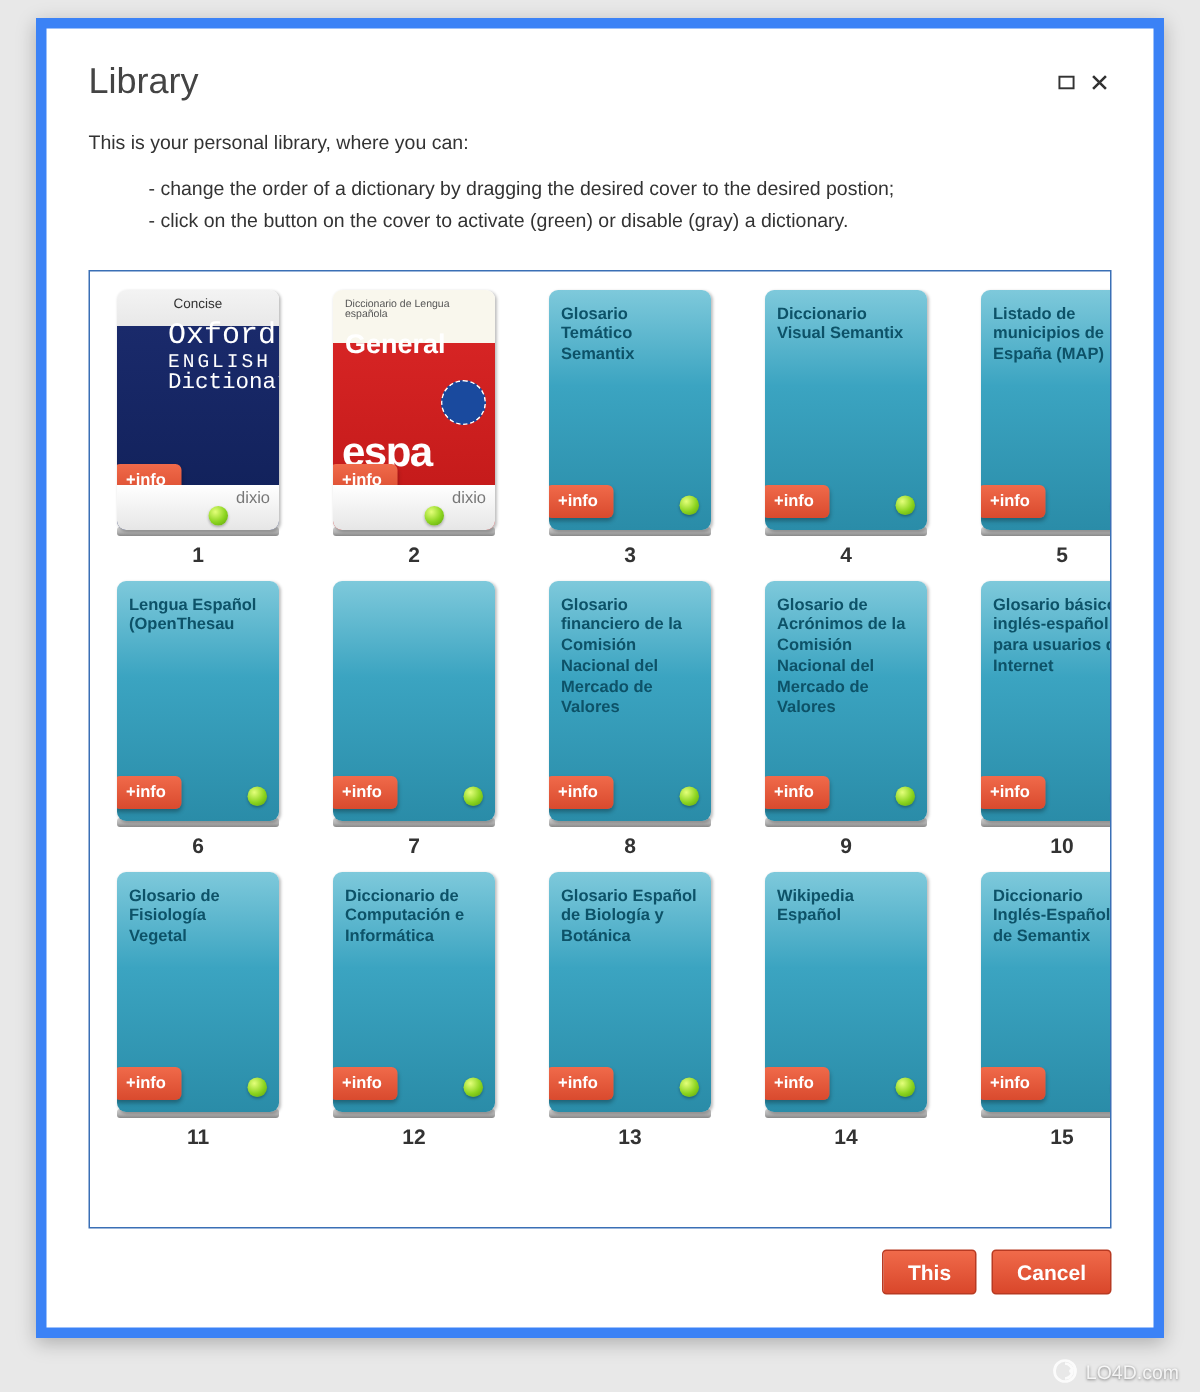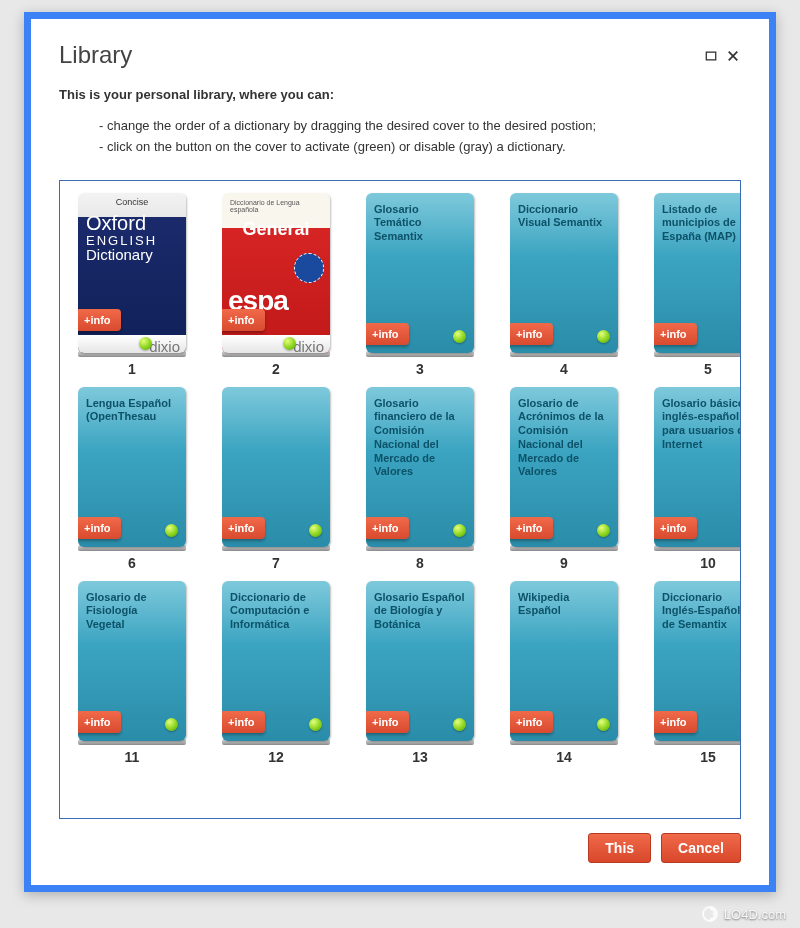--- a/index.html
+++ b/index.html
@@ -41,21 +41,20 @@
 }
 .tb-icon {
   width: 14px;
   height: 14px;
   cursor: pointer;
 }
 .intro-text {
   font-size: 13px;
   color: #333;
   margin-bottom: 14px;
-  font-weight: bold;
 }
 .instructions {
   font-size: 13px;
   color: #333;
   padding-left: 40px;
   line-height: 1.6;
   margin-bottom: 22px;
 }
 .library-frame {
   border: 1px solid #3a6fb5;
@@ -105,38 +104,38 @@
   line-height: 1.25;
 }
 .cover-oxford .ox-top {
   font-size: 9px;
   color: #333;
   text-align: center;
   padding-top: 4px;
 }
 .cover-oxford .ox-main {
   color: #fff;
-  font-family: Liberation Sans, sans-serif;
+  font-family: Liberation Mono, monospace;
   padding: 6px 8px;
   line-height: 1.05;
+  margin-left: 26px;
 }
 .cover-oxford .ox-main .l1 { font-size: 20px; }
 .cover-oxford .ox-main .l2 { font-size: 13px; letter-spacing: 2px; }
 .cover-oxford .ox-main .l3 { font-size: 15px; }
 .cover-general .gen-top {
   font-size: 7px;
   color: #555;
   padding: 6px 8px 2px;
 }
 .cover-general .gen-main {
   color: #fff;
   font-weight: bold;
   font-size: 18px;
   padding: 4px 8px 0;
-  text-align: center;
 }
 .cover-general .gen-badge {
   position: absolute;
   right: 6px;
   top: 60px;
   width: 30px;
   height: 30px;
   background: #1a4a9e;
   border-radius: 50%;
   border: 1px dashed #fff;
@@ -172,23 +171,23 @@
   border-radius: 50%;
   background: radial-gradient(circle at 35% 30%, #e4ff7a, #8bd41f 55%, #5a9e0c);
   box-shadow: 0 1px 2px rgba(0,0,0,0.3);
   cursor: pointer;
 }
 .dixio-strip {
   position: absolute;
   bottom: 0;
   left: 0;
   right: 0;
-  height: 18px;
+  height: 30px;
   background: linear-gradient(to bottom, #fff, #e6e6e6);
-  font-size: 15px;
+  font-size: 11px;
   color: #777;
   text-align: right;
   padding: 3px 6px 0 0;
 }
 .cover-oxford .info-badge,
 .cover-general .info-badge { bottom: 22px; }
 .cover-oxford .status-dot,
 .cover-general .status-dot { bottom: 3px; right: 34px; z-index: 2; }
 .cover-oxford .dixio-strip,
 .cover-general .dixio-strip { z-index: 1; }

